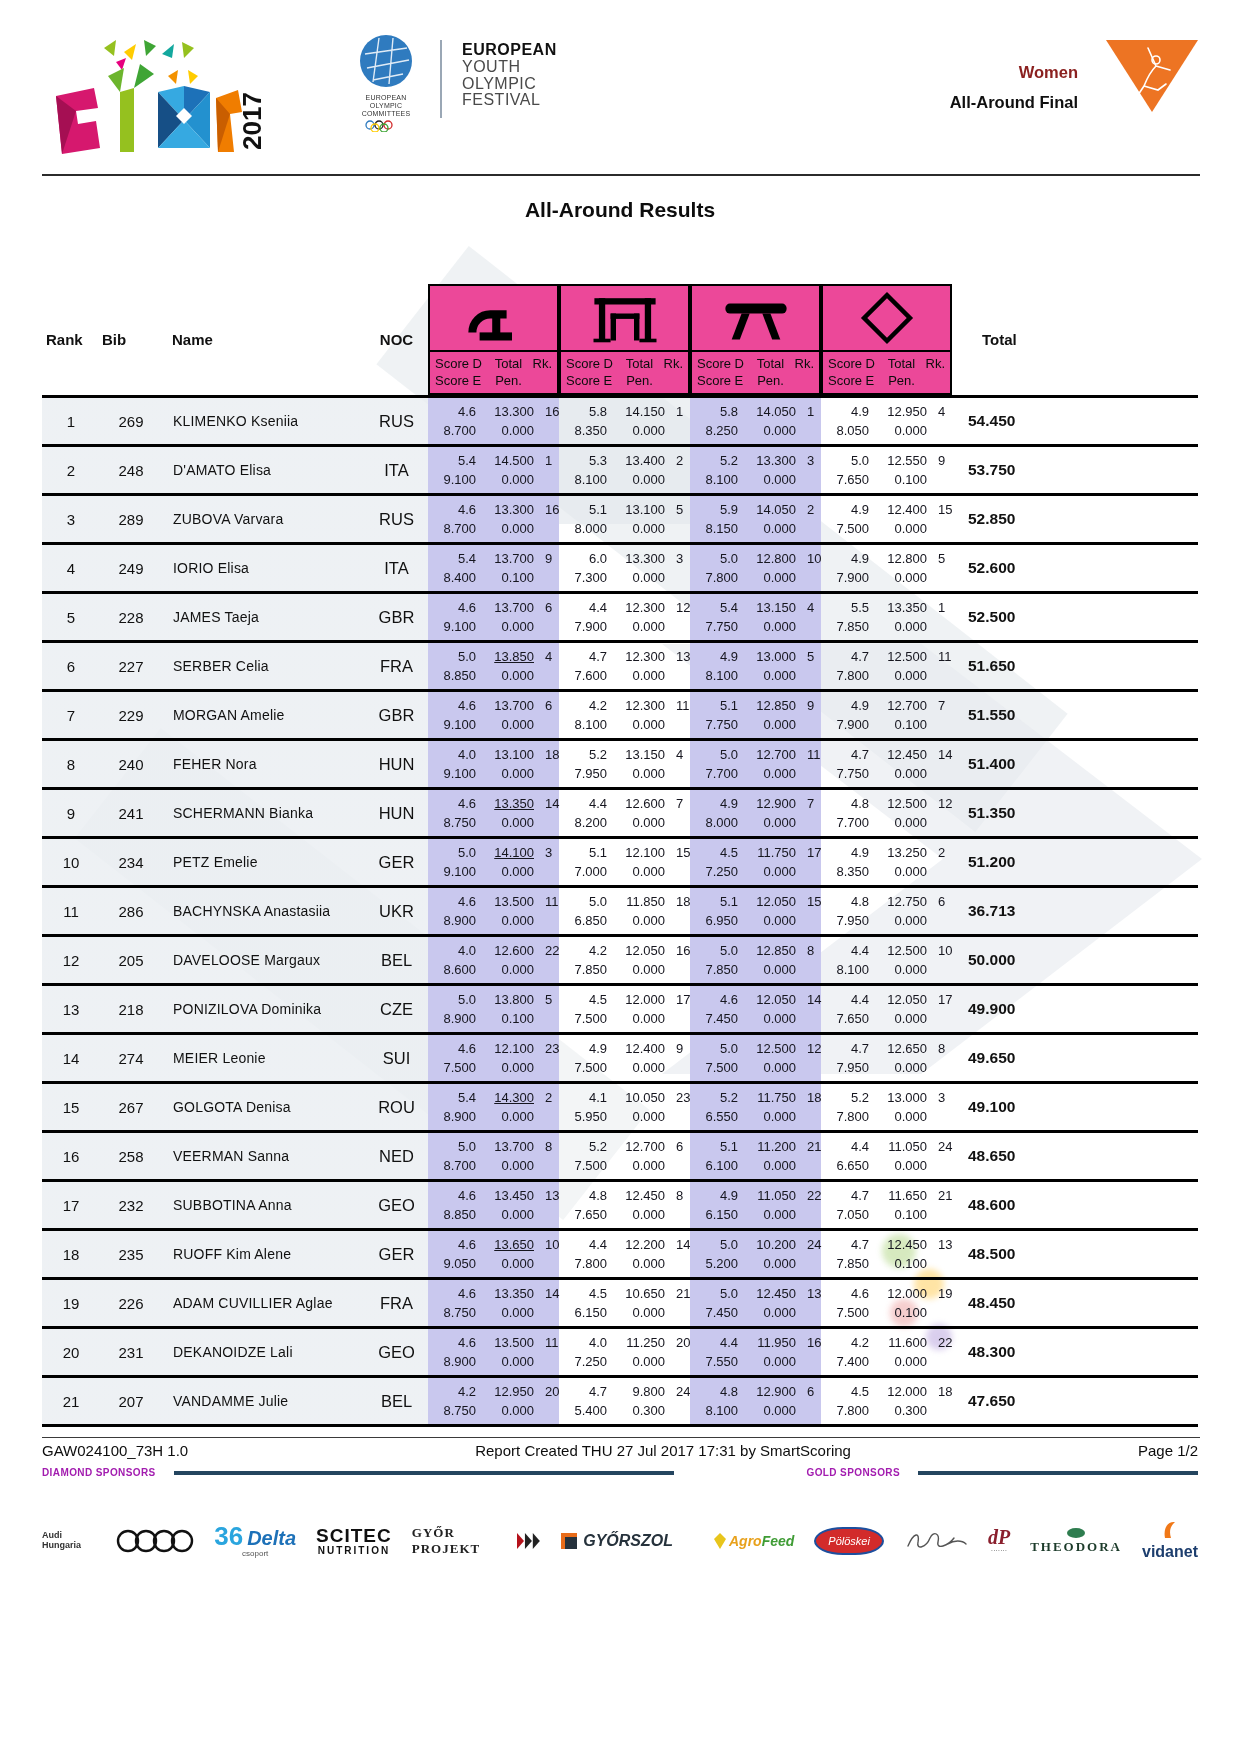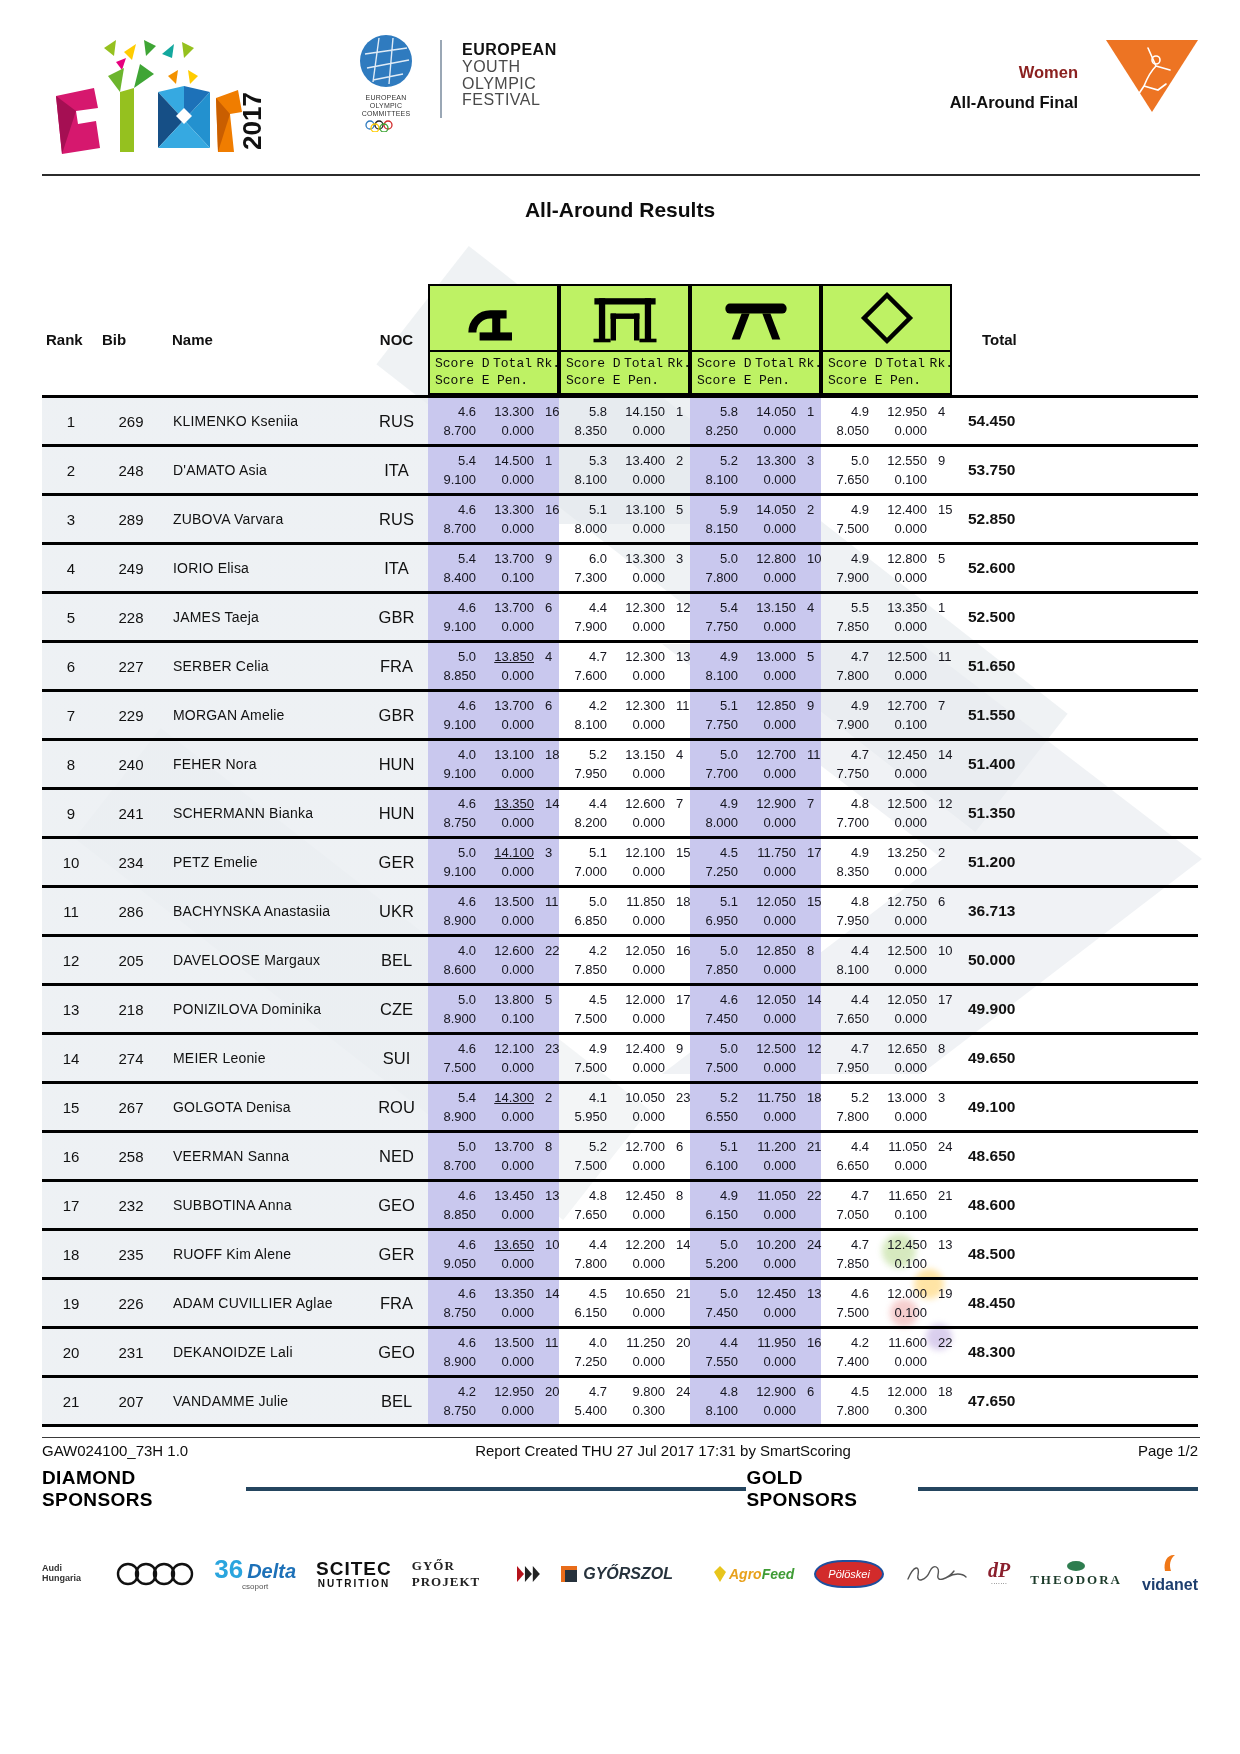--- a/index.html
+++ b/index.html
@@ -30,21 +30,21 @@
   .wm{position:absolute;z-index:0;}
   .grid-row{display:grid;grid-template-columns:58px 62px 203px 63px 131px 131px 131px 131px 1fr;}
 
   .thead{position:relative;z-index:2;height:111px;}
   .hlabel{display:flex;align-items:center;font-weight:bold;font-size:15px;}
   .hl-rank{padding-left:4px;}
   .hl-bib{padding-left:2px;}
   .hl-name{padding-left:10px;}
   .hl-noc{justify-content:center;}
   .hl-total{padding-left:30px;}
-  .appbox{border:2px solid #000;background:#bef264;display:flex;flex-direction:column;height:107px;font-family:Liberation Mono, monospace;}
+  .appbox{border:2px solid #000;background:#ec4899;display:flex;flex-direction:column;height:107px;}
   .iconarea{height:64px;border-bottom:2px solid #000;display:flex;align-items:center;justify-content:center;}
   .subhdr{flex:1;display:grid;grid-template-columns:58px 1fr 28px;align-content:center;
           padding:1px 5px;font-size:13px;line-height:1.3;color:#0c0c0c;}
   .subhdr .c2{text-align:center;}
   .subhdr .c3{text-align:right;}
 
   .tbody{position:relative;z-index:1;border-top:3px solid #000;}
   .trow{height:46px;border-bottom:3px solid #000;align-items:center;position:relative;
         background:linear-gradient(to right,rgba(233,237,241,.78) 0 386px,rgba(0,0,0,0) 386px);}
   .cell{font-size:15px;}
@@ -69,21 +69,21 @@
   .wm-chev{left:620px;top:360px;width:540px;height:430px;background:#e6eaee;opacity:.6;
            clip-path:polygon(0 0,48% 0,100% 50%,48% 100%,0 100%,52% 50%);}
   .wm-band2{left:10px;top:620px;width:620px;height:140px;background:#e4e8ec;opacity:.45;transform:rotate(38deg);}
   .wm-dot{border-radius:50%;filter:blur(3px);opacity:.35;}
 
   
   .footline{border:none;border-top:1.5px solid #3a3a3a;margin:10px 40px 0 42px;}
   .footrow{display:flex;justify-content:space-between;margin:4px 42px 0 42px;font-size:15px;color:#0d0d0d;}
   .footrow .mid{flex:1;text-align:center;}
   .sponsor-heads{display:flex;align-items:center;margin:8px 42px 0 42px;}
-  .sp-label{font-size:19px;color:#000000;letter-spacing:.4px;font-weight:bold;}
+  .sp-label{font-size:10px;color:#a21caf;letter-spacing:.4px;font-weight:bold;}
   .sp-line{height:4px;background:#24455f;flex:0 0 auto;}
   .sp-line.d{width:500px;margin-left:18px;}
   .sp-line.g{width:280px;margin-left:18px;}
   .sp-gap{flex:1;}
   .logos{display:flex;align-items:center;margin:42px 42px 0 42px;gap:20px;}
   .logo{display:flex;flex-direction:column;align-items:center;justify-content:center;color:#222;}
   .audi-h{font-size:9px;font-weight:bold;color:#333;line-height:1.1;}
   .delta-36{font-size:26px;font-weight:bold;color:#2aa5de;line-height:1;}
   .delta-t{font-size:20px;font-weight:bold;color:#1d71b8;font-style:italic;line-height:1;}
   .delta-s{font-size:8px;color:#555;}
@@ -313,21 +313,21 @@
       <span class="e">8.050</span>
       <span class="p">0.000</span>
       <span></span>
     </div>
     <div class="cell c-total">54.450</div>
   </div>
 
   <div class="trow grid-row">
     <div class="cell c-rank">2</div>
     <div class="cell c-bib">248</div>
-    <div class="cell c-name">D'AMATO Asia</div>
+    <div class="cell c-name">D'AMATO Elisa</div>
     <div class="cell c-noc">ITA</div>
     <div class="app-cell lav">
       <span class="d">5.4</span>
       <span class="t">14.500</span>
       <span class="rk">1</span>
       <span class="e">9.100</span>
       <span class="p">0.000</span>
       <span></span>
     </div>
     <div class="app-cell">

